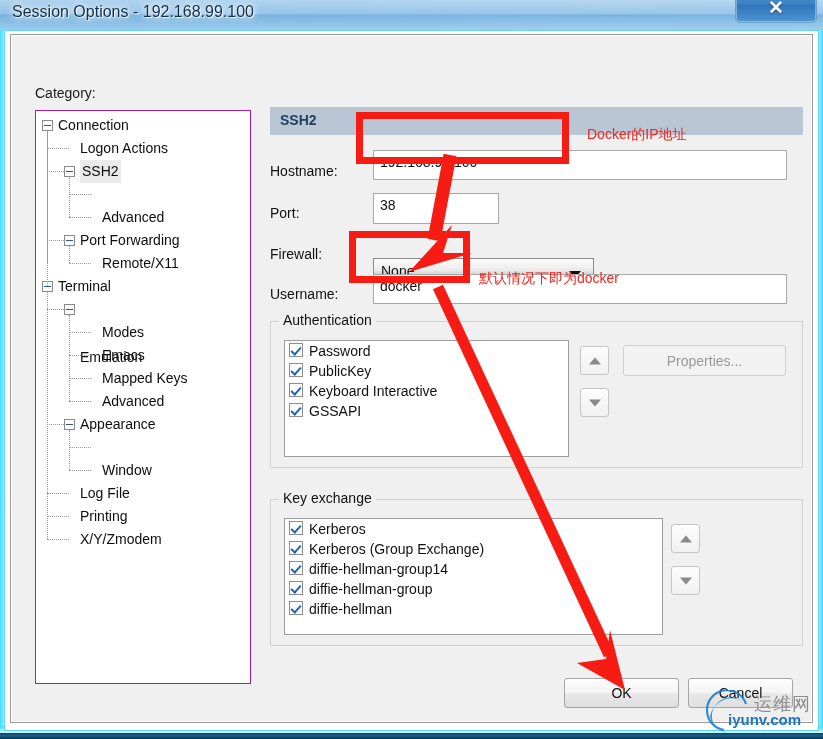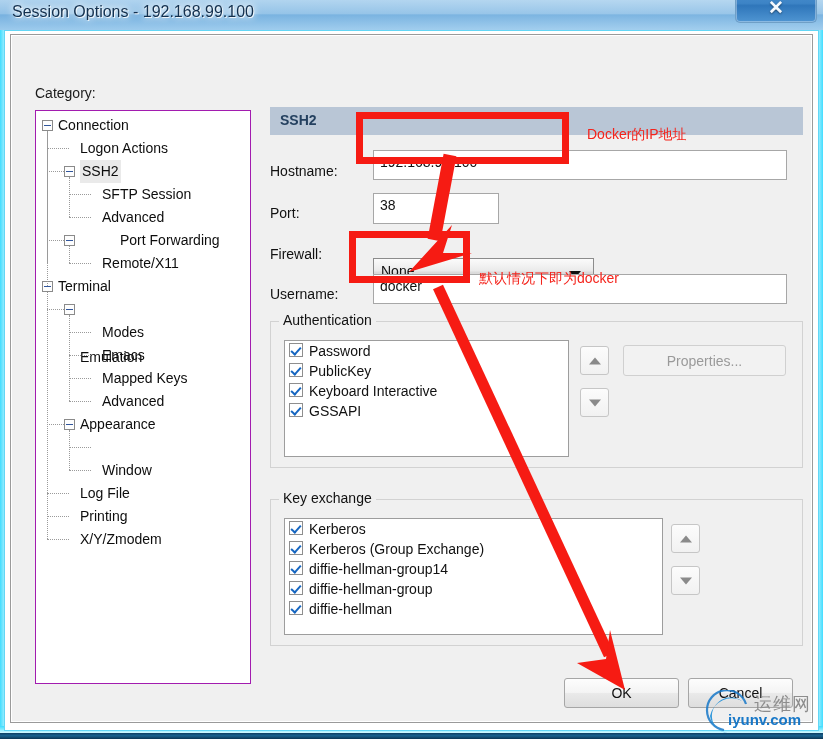--- a/index.html
+++ b/index.html
@@ -330,29 +330,26 @@
             <div class="expander" style="left: 6px;"></div>
             <span class="lbl" style="left: 22px;">Connection</span>
           </div>
           <div class="tree-row" style="top: 26px; position: absolute; left: 0px; right: 0px;">
             <span class="lbl" style="left: 44px;">Logon Actions</span>
           </div>
           <div class="tree-row sel" style="top: 49px; position: absolute; left: 0px; right: 0px;">
             <div class="expander" style="left: 28px;"></div>
             <span class="lbl" style="left: 44px;">SSH2</span>
           </div>
-          <div class="tree-row" style="top: 72px; position: absolute; left: 0px; right: 0px;">
-            <span class="lbl" style="left: 66px;">SFTP Session</span>
-          </div>
           <div class="tree-row" style="top: 95px; position: absolute; left: 0px; right: 0px;">
             <span class="lbl" style="left: 66px;">Advanced</span>
           </div>
           <div class="tree-row" style="top: 118px; position: absolute; left: 0px; right: 0px;">
             <div class="expander" style="left: 28px;"></div>
-            <span class="lbl" style="left: 44px; margin-left: 40px;">Port Forwarding</span>
+            <span class="lbl" style="left: 44px;">Port Forwarding</span>
           </div>
           <div class="tree-row" style="top: 141px; position: absolute; left: 0px; right: 0px;">
             <span class="lbl" style="left: 66px;">Remote/X11</span>
           </div>
           <div class="tree-row" style="top: 164px; position: absolute; left: 0px; right: 0px;">
             <div class="expander" style="left: 6px;"></div>
             <span class="lbl" style="left: 22px;">Terminal</span>
           </div>
           <div class="tree-row" style="top: 187px; position: absolute; left: 0px; right: 0px;">
             <div class="expander" style="left: 28px;"></div>

